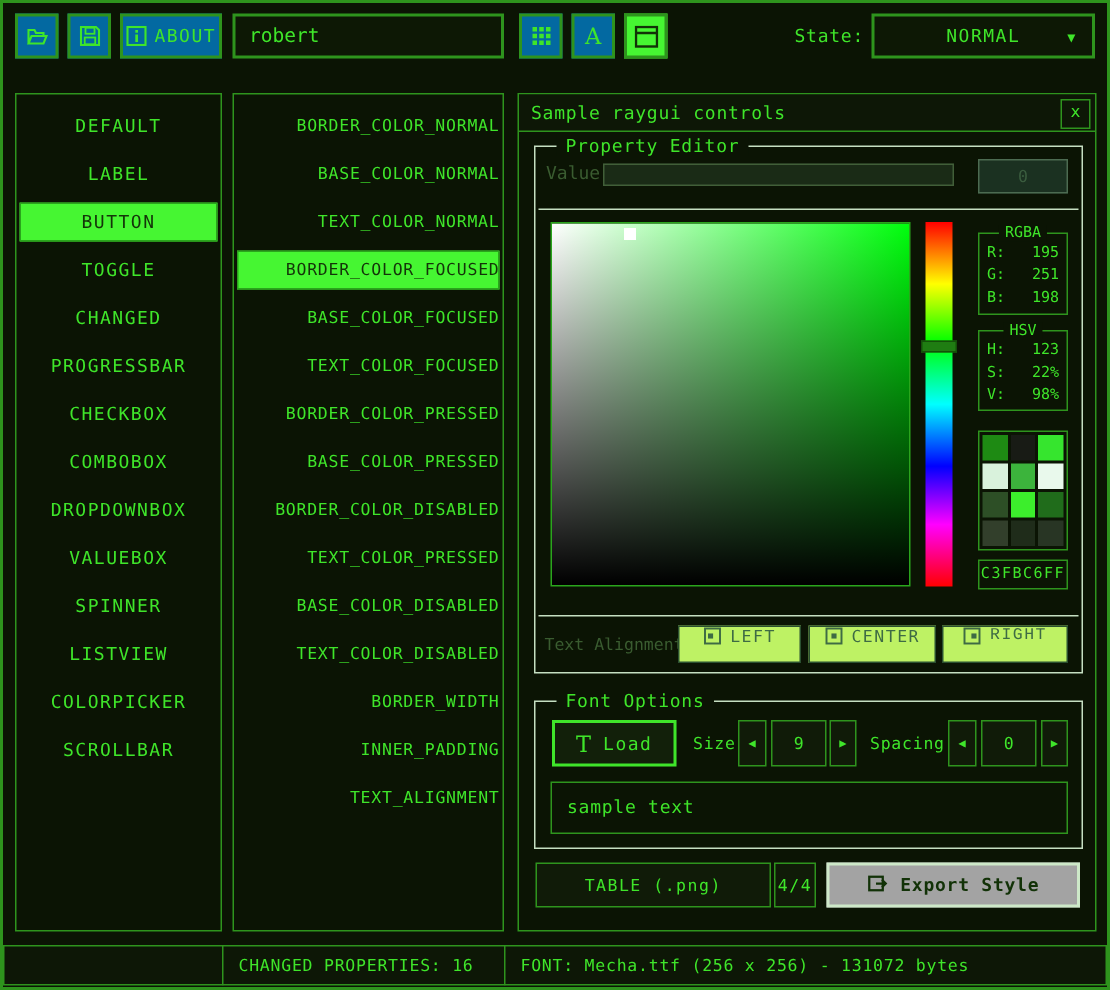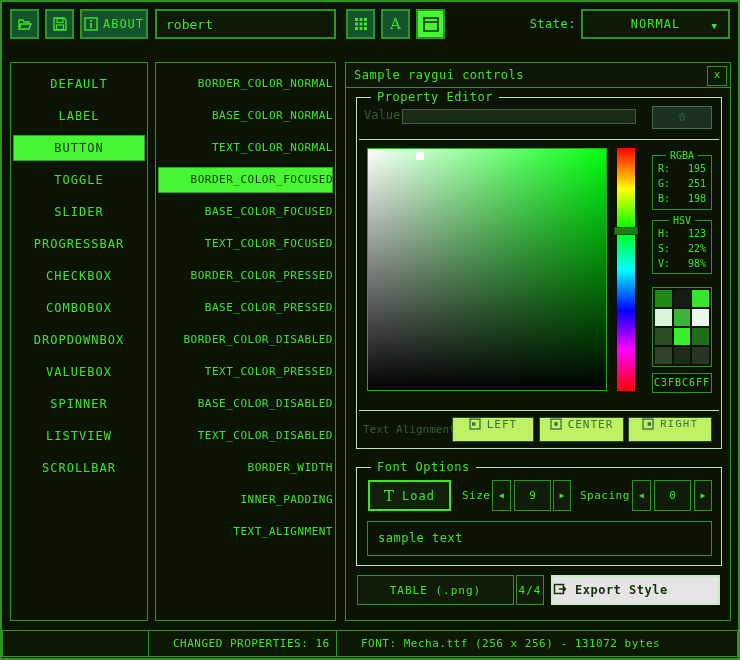--- a/index.html
+++ b/index.html
@@ -3,21 +3,21 @@
 <meta charset="utf-8">
 <style>
   html,body{margin:0;padding:0;background:#000;}
   .app{
     position:relative;width:740px;height:660px;background:#0b1404;
     box-shadow:inset 0 0 0 2px #2e941d;overflow:hidden;
     font-family:"DejaVu Sans Mono", monospace;color:#3fe52a;
   }
   .abs{position:absolute;box-sizing:border-box;}
   
-  .tbtn{background:#14532d;border:2px solid #2e941d;display:flex;align-items:center;justify-content:center;gap:5px;color:#3fe52a;cursor:pointer;}
+  .tbtn{background:#0369a1;border:2px solid #2e941d;display:flex;align-items:center;justify-content:center;gap:5px;color:#3fe52a;cursor:pointer;}
   .tbtn.active{background:#46f632;border-color:#2e941d;color:#123207;}
   .tbtn svg{display:block;}
   .about-label{font-size:12px;letter-spacing:1px;}
   .name-input{background:#0d1805;border:2px solid #2e941d;color:#3fe52a;font-family:"DejaVu Sans Mono",monospace;font-size:13px;padding:0 9px;outline:none;}
   .state-label{font-size:12px;line-height:30px;text-align:right;letter-spacing:0.5px;}
   .dropdown{background:#0d1805;border:2px solid #2e941d;display:flex;align-items:center;justify-content:center;font-size:12px;letter-spacing:1px;cursor:pointer;}
   .dd-arrow{position:absolute;right:10px;font-size:9px;line-height:30px;top:0;}
   
   .panel{border:1px solid #2e941d;padding-top:8px;background:#0b1404;}
   .li{height:26px;line-height:26px;text-align:center;margin:0 2px 6px 2px;font-size:12px;letter-spacing:1px;cursor:pointer;}
@@ -48,23 +48,23 @@
   .hex-box{border:1px solid #2e941d;font-size:10px;letter-spacing:1px;text-align:center;line-height:18px;}
   .align-btn{background:#bef264;border:1px solid #2a4f30;color:#3e6b44;display:flex;align-items:flex-start;justify-content:center;gap:6px;font-size:11px;letter-spacing:1px;}
   .gbtn{background:#12200a;border:2px solid #3fe52a;color:#3fe52a;display:flex;align-items:center;justify-content:center;gap:7px;font-size:12px;letter-spacing:1px;cursor:pointer;}
   .t-glyph{font-family:"DejaVu Serif",serif;font-size:15px;}
   .spin-btn{background:#101b08;border:1px solid #2e941d;color:#3fe52a;font-size:8px;display:flex;align-items:center;justify-content:center;cursor:pointer;}
   .spin-val{background:#101b08;border:1px solid #2e941d;font-size:11px;text-align:center;display:flex;align-items:center;justify-content:center;}
   .lab{font-size:11px;letter-spacing:0.5px;display:flex;align-items:center;}
   .sample-box{border:1px solid #2e941d;background:#0b1404;}
   .sample-text{font-size:12px;line-height:33px;padding-left:10px;letter-spacing:0.5px;}
   .flat-btn{background:#101b08;border:1px solid #2e941d;color:#3fe52a;font-size:11px;letter-spacing:1px;display:flex;align-items:center;justify-content:center;cursor:pointer;}
-  .export-btn{background:#e5e5e5;border:2px solid #cde8c8;color:#123207;font-size:12px;letter-spacing:0.5px;display:flex;align-items:center;gap:8px;cursor:pointer;font-weight:bold;}
+  .export-btn{background:#a3a3a3;border:2px solid #cde8c8;color:#123207;font-size:12px;letter-spacing:0.5px;display:flex;align-items:center;justify-content:center;gap:8px;cursor:pointer;font-weight:bold;}
   
-  .scell{border:1px solid #2e941d;background:#0d1706;font-size:11px;line-height:25px;padding-left:24px;letter-spacing:0.5px;}
+  .scell{border:1px solid #2e941d;background:#0d1706;font-size:11px;line-height:25px;padding-left:10px;letter-spacing:0.5px;}
 </style>
 </head>
 <body>
 
 <div class="app">
 
   <div class="abs tbtn" style="left:10px;top:9px;width:29px;height:30px;">
     <span>
       <svg width="16" height="16" viewBox="0 0 16 16">
           <path d="M2 13 L2 4 L6 4 L7 6 L12 6 L12 8 M2 13 L4 8 L14 8 L12 13 Z" fill="none" stroke="#3fe52a" stroke-width="1.4"></path>
@@ -123,28 +123,29 @@
     <span>NORMAL</span>
     <span class="dd-arrow">▼</span>
   </div>
   <div class="abs state-label" style="left:510px;top:9px;width:66px;height:30px;">State:</div>
 
   <div class="abs panel" style="left:10px;top:62px;width:138px;height:559px;">
     <div class="li">DEFAULT</div>
     <div class="li">LABEL</div>
     <div class="li sel">BUTTON</div>
     <div class="li">TOGGLE</div>
-    <div class="li">SLIDER</div>
+    <div class="li">CHANGED</div>
     <div class="li">PROGRESSBAR</div>
     <div class="li">CHECKBOX</div>
     <div class="li">COMBOBOX</div>
     <div class="li">DROPDOWNBOX</div>
     <div class="li">VALUEBOX</div>
     <div class="li">SPINNER</div>
     <div class="li">LISTVIEW</div>
+    <div class="li">COLORPICKER</div>
     <div class="li">SCROLLBAR</div>
   </div>
 
   <div class="abs panel mid" style="left:155px;top:62px;width:181px;height:559px;">
     <div class="li">BORDER_COLOR_NORMAL</div>
     <div class="li">BASE_COLOR_NORMAL</div>
     <div class="li">TEXT_COLOR_NORMAL</div>
     <div class="li sel">BORDER_COLOR_FOCUSED</div>
     <div class="li">BASE_COLOR_FOCUSED</div>
     <div class="li">TEXT_COLOR_FOCUSED</div>

